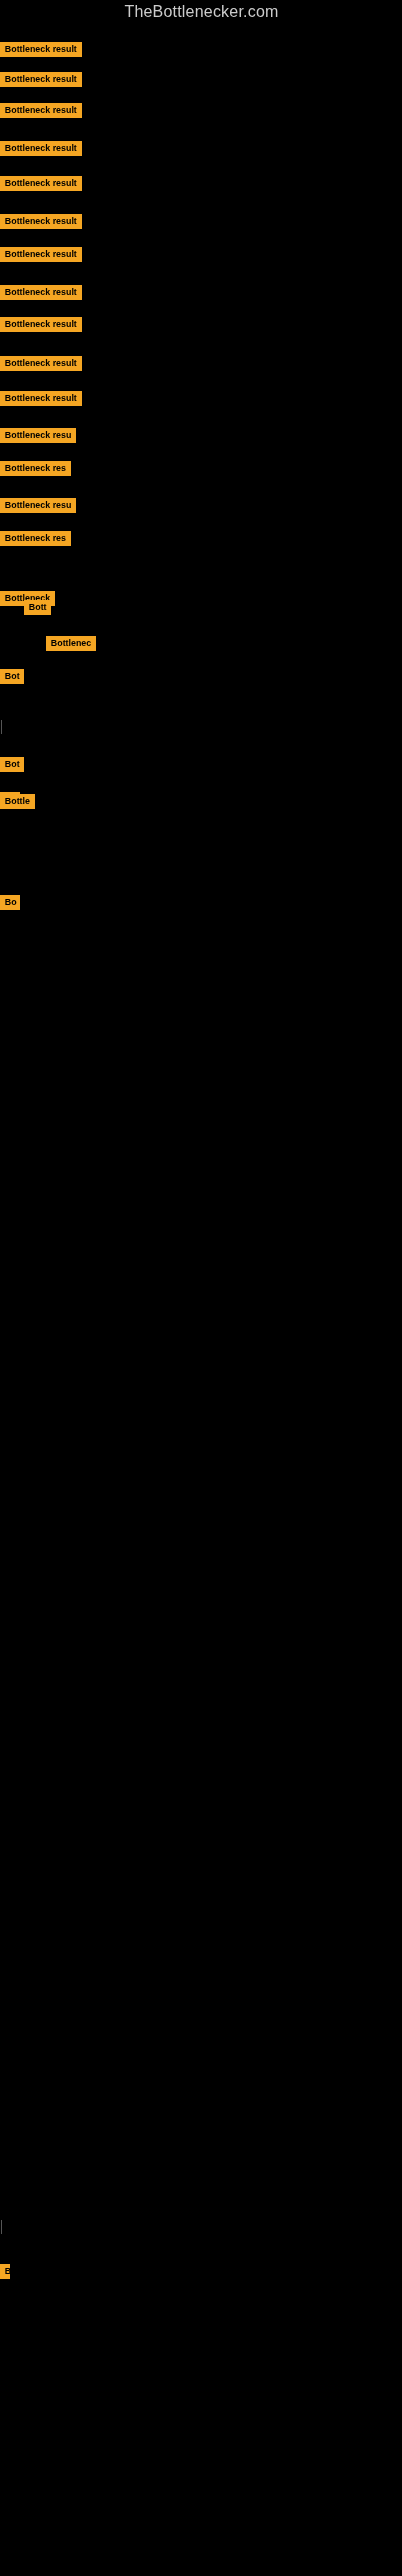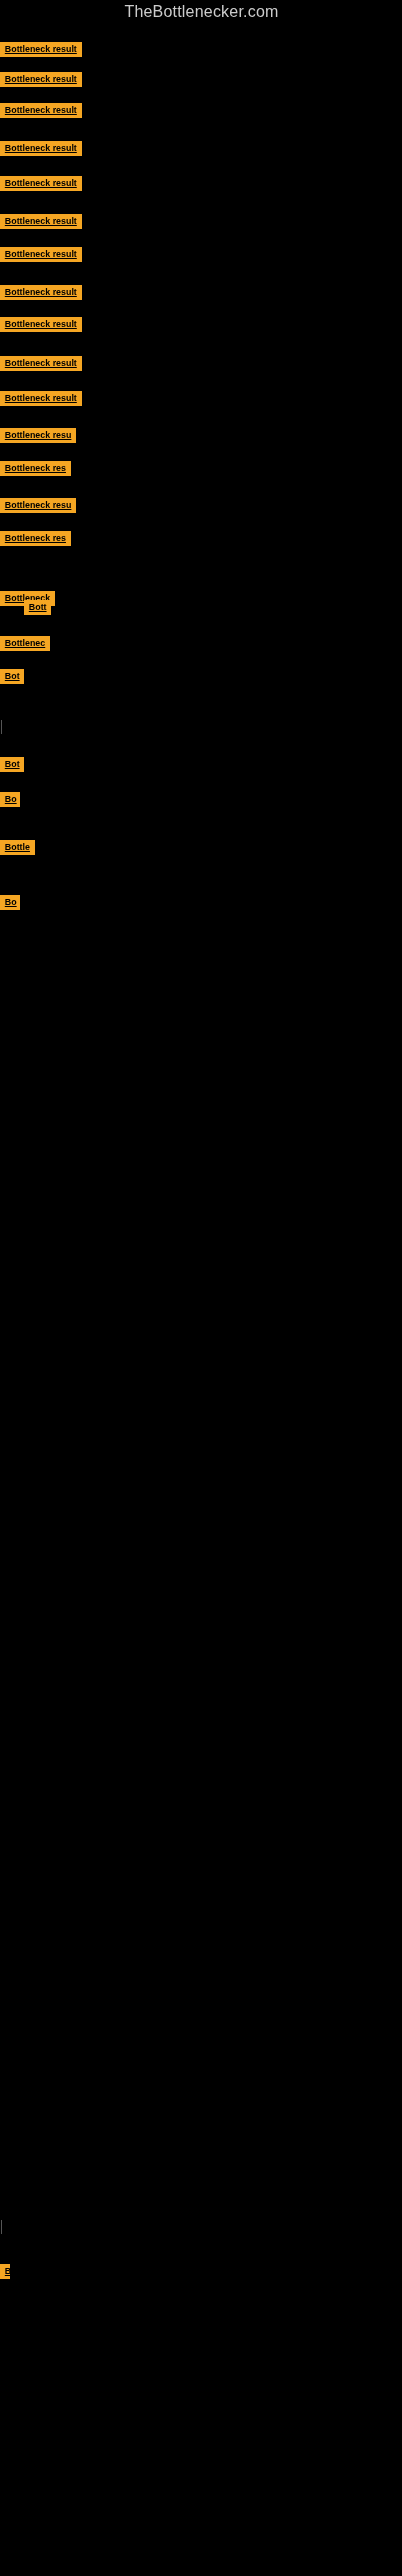--- a/index.html
+++ b/index.html
@@ -20,21 +20,20 @@
     }
     .bottleneck-badge {
       background: #f5a623;
       color: #000;
       font-size: 8.9px;
       font-weight: bold;
       padding: 2.4px 4.8px;
       display: inline-block;
       white-space: nowrap;
       overflow: hidden;
-      text-decoration: underline;
     }
     .badge-row {
       position: absolute;
       left: 0;
     }
     
     .vline {
       position: absolute;
       left: 0.8px;
       width: 0.8px;
@@ -57,23 +56,23 @@
     <div class="badge-row" style="top: 259px;"><div class="bottleneck-badge" style="max-width: 86px;">Bottleneck result</div></div>
     <div class="badge-row" style="top: 291px;"><div class="bottleneck-badge" style="max-width: 86px;">Bottleneck result</div></div>
     <div class="badge-row" style="top: 330px;"><div class="bottleneck-badge" style="max-width: 86px;">Bottleneck result</div></div>
     <div class="badge-row" style="top: 365px;"><div class="bottleneck-badge" style="max-width: 86px;">Bottleneck result</div></div>
     <div class="badge-row" style="top: 402px;"><div class="bottleneck-badge" style="max-width: 83px;">Bottleneck resu</div></div>
     <div class="badge-row" style="top: 435px;"><div class="bottleneck-badge" style="max-width: 81px;">Bottleneck res</div></div>
     <div class="badge-row" style="top: 472px;"><div class="bottleneck-badge" style="max-width: 81px;">Bottleneck resu</div></div>
     <div class="badge-row" style="top: 505px;"><div class="bottleneck-badge" style="max-width: 77px;">Bottleneck res</div></div>
     <div class="badge-row" style="top: 565px;"><div class="bottleneck-badge" style="max-width: 60px;">Bottleneck</div></div>
     <div class="badge-row" style="top: 574px; margin-left: 24px;"><div class="bottleneck-badge" style="max-width: 40px;">Bott</div></div>
-    <div class="badge-row" style="top: 610px;"><div class="bottleneck-badge" style="max-width: 58px;">Bottlenec</div></div>
+    <div class="badge-row" style="top: 610px; margin-left: 46px;"><div class="bottleneck-badge" style="max-width: 58px;">Bottlenec</div></div>
     <div class="badge-row" style="top: 643px;"><div class="bottleneck-badge" style="max-width: 29px;">Bot</div></div>
     <div class="vline" style="top: 694px; height: 14.5px;"></div>
     <div class="badge-row" style="top: 731px;"><div class="bottleneck-badge" style="max-width: 29px;">Bot</div></div>
     <div class="badge-row" style="top: 766px;"><div class="bottleneck-badge" style="max-width: 20px;">Bo</div></div>
-    <div class="badge-row" style="top: 814px;"><div class="bottleneck-badge" style="max-width: 40px;">Bottle</div></div>
+    <div class="badge-row" style="top: 768px;"><div class="bottleneck-badge" style="max-width: 40px;">Bottle</div></div>
     <div class="badge-row" style="top: 869px;"><div class="bottleneck-badge" style="max-width: 20px;">Bo</div></div>
     <div class="vline" style="top: 2194px; height: 14.5px;"></div>
     <div class="badge-row" style="top: 2238px;"><div class="bottleneck-badge" style="max-width: 6.4px;">B</div></div>
   </div>
 
 
 </body></html>

